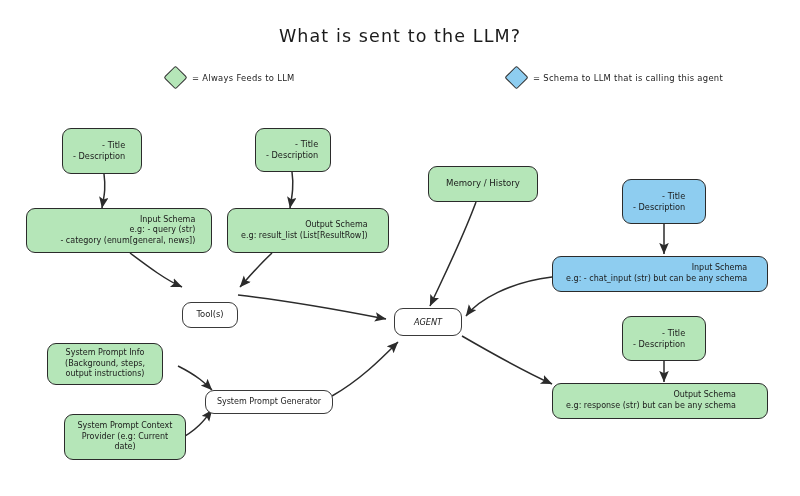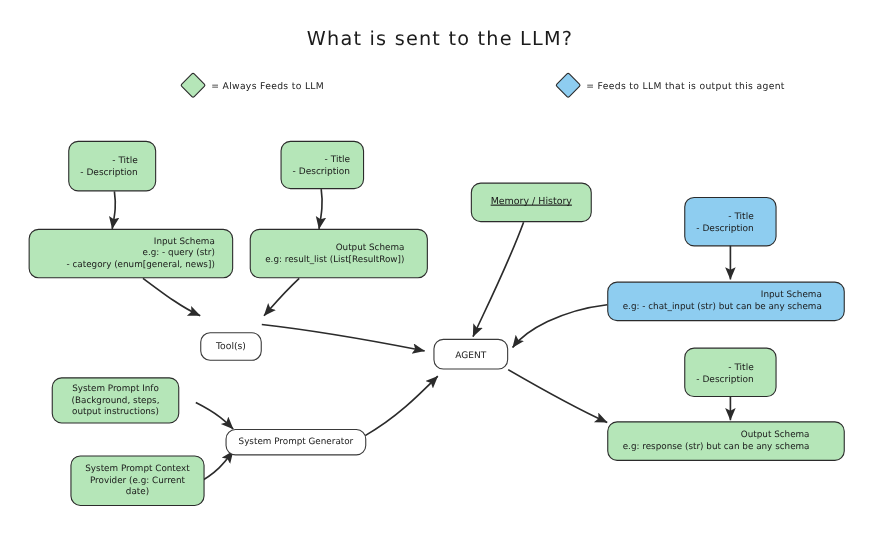--- a/index.html
+++ b/index.html
@@ -85,21 +85,21 @@
 <div id="canvas">
 
   <div class="title">What is sent to the LLM?</div>
 
   <div class="legend-row" style="left:155px; top:69px;margin-left:12px;">
     <span class="swatch" style="background:#b5e6b8;"></span>
     <span class="legend-label">= Always Feeds to LLM</span>
   </div>
   <div class="legend-row" style="left:508px; top:69px;">
     <span class="swatch" style="background:#8ecdf0;"></span>
-    <span class="legend-label">= Feeds to LLM that is output this agent</span>
+    <span class="legend-label">= Schema to LLM that is calling this agent</span>
   </div>
 
   <svg id="wires" viewBox="0 0 800 496">
     <defs>
       <marker id="ah" markerWidth="9" markerHeight="9" refX="7.4" refY="3.2" orient="auto">
         <path d="M0,0 L7.6,3.2 L0,6.4 L1.6,3.2 Z" fill="#2b2b2b"></path>
       </marker>
     </defs>
     <g fill="none" stroke="#2b2b2b" stroke-width="1.5" marker-end="url(#ah)">
       <path d="M104,174 C106,189 104,196 102,208"></path>
@@ -126,23 +126,23 @@
 
   <div class="node green left-text" style="left:26px; top:208px; width:186px; height:45px; font-size:8px; padding-left:8px;">Input Schema
   e.g: - query (str)
           - category (enum[general, news])</div>
 
   <div class="node green left-text" style="left:227px; top:208px; width:162px; height:45px; font-size:8px; padding-left:8px;">Output Schema
   e.g: result_list (List[ResultRow])</div>
 
   <div class="node plain" style="left:182px; top:278px; width:56px; height:26px; font-size:8.4px;margin-top:24px;">Tool(s)</div>
 
-  <div class="node green" style="left:428px; top:166px; width:110px; height:36px; font-size:8.6px;text-decoration:underline;">Memory / History</div>
+  <div class="node green" style="left:428px; top:166px; width:110px; height:36px; font-size:8.6px;">Memory / History</div>
 
-  <div class="node plain" style="left:394px; top:308px; width:68px; height:28px; font-size:8.2px;">AGENT</div>
+  <div class="node plain" style="left:394px; top:308px; width:68px; height:28px; font-size:8.2px;font-style:italic;">AGENT</div>
 
   <div class="node blue left-text" style="left:622px; top:179px; width:84px; height:45px; font-size:8.2px; padding-left:10px;">- Title
 - Description</div>
 
   <div class="node blue left-text" style="left:552px; top:256px; width:216px; height:36px; font-size:8px; padding-left:8px;">Input Schema
   e.g: - chat_input (str) but can be any schema</div>
 
   <div class="node green left-text" style="left:622px; top:316px; width:84px; height:45px; font-size:8.2px; padding-left:10px;">- Title
 - Description</div>
 

